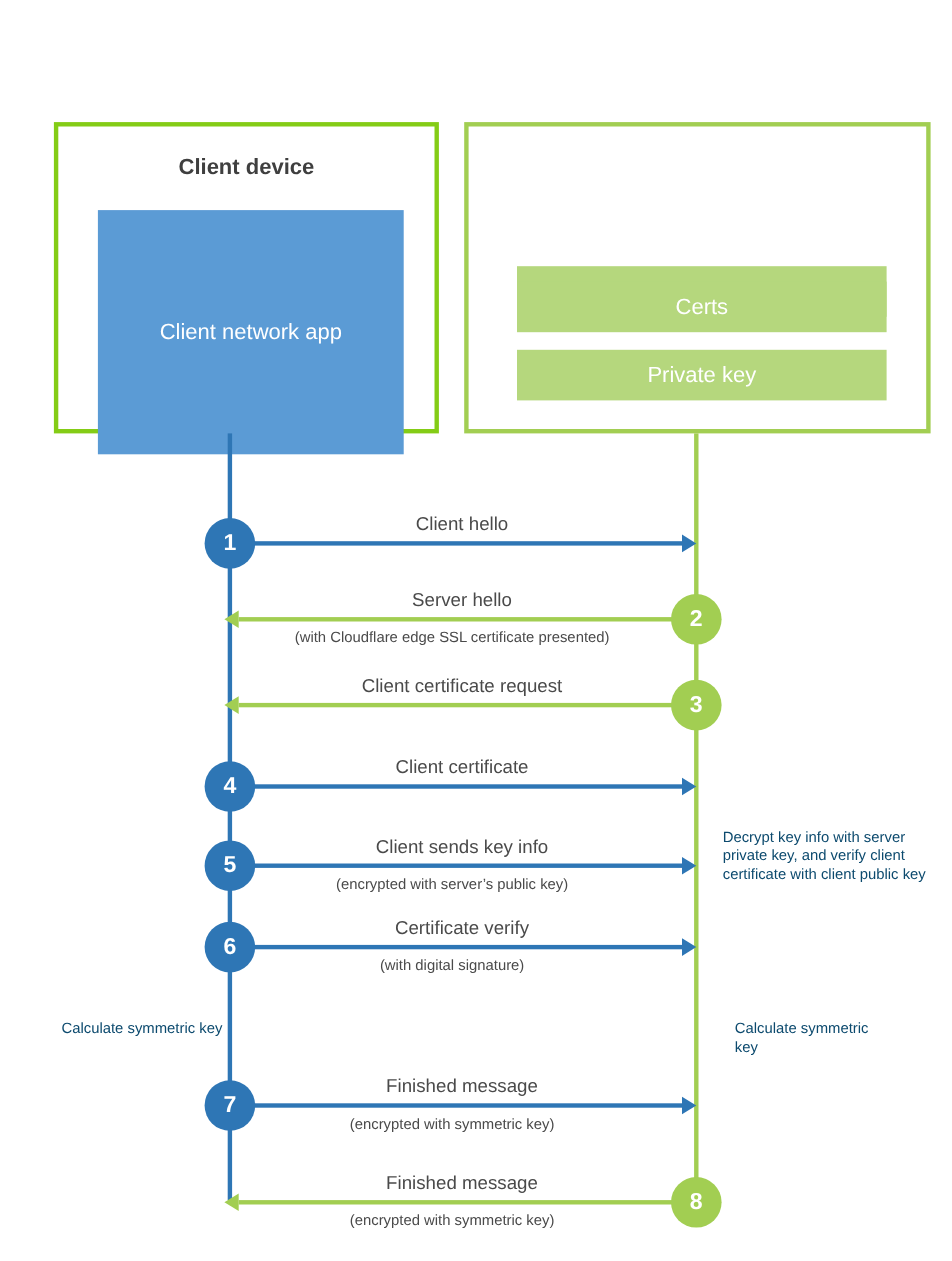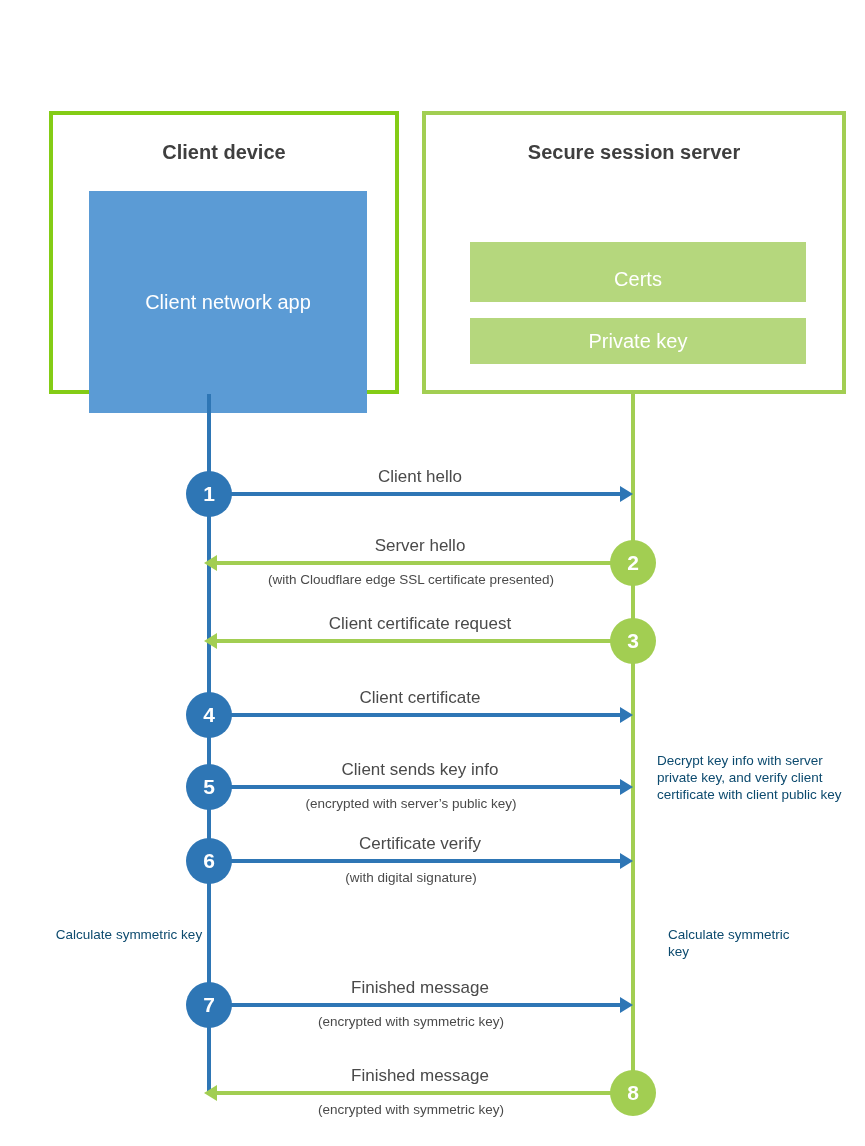--- a/index.html
+++ b/index.html
@@ -101,21 +101,20 @@
 
 
   <div class="actor-box client-box">
     <div class="box-title">Client device</div>
     <div class="client-app">
       <div class="inner">Client network app</div>
     </div>
   </div>
 
   <div class="actor-box server-box">
-    <div class="box-title">Secure session server</div>
     <div class="server-bar bar-0">Secure session module</div>
     <div class="server-bar bar-2">Private key</div>
     <div class="server-bar bar-1">Certs</div>
   </div>
 
   <div class="vline vline-blue"></div>
   <div class="vline vline-green"></div>
 
   <div class="step s1 blue">
     <div class="label">Client hello</div>

